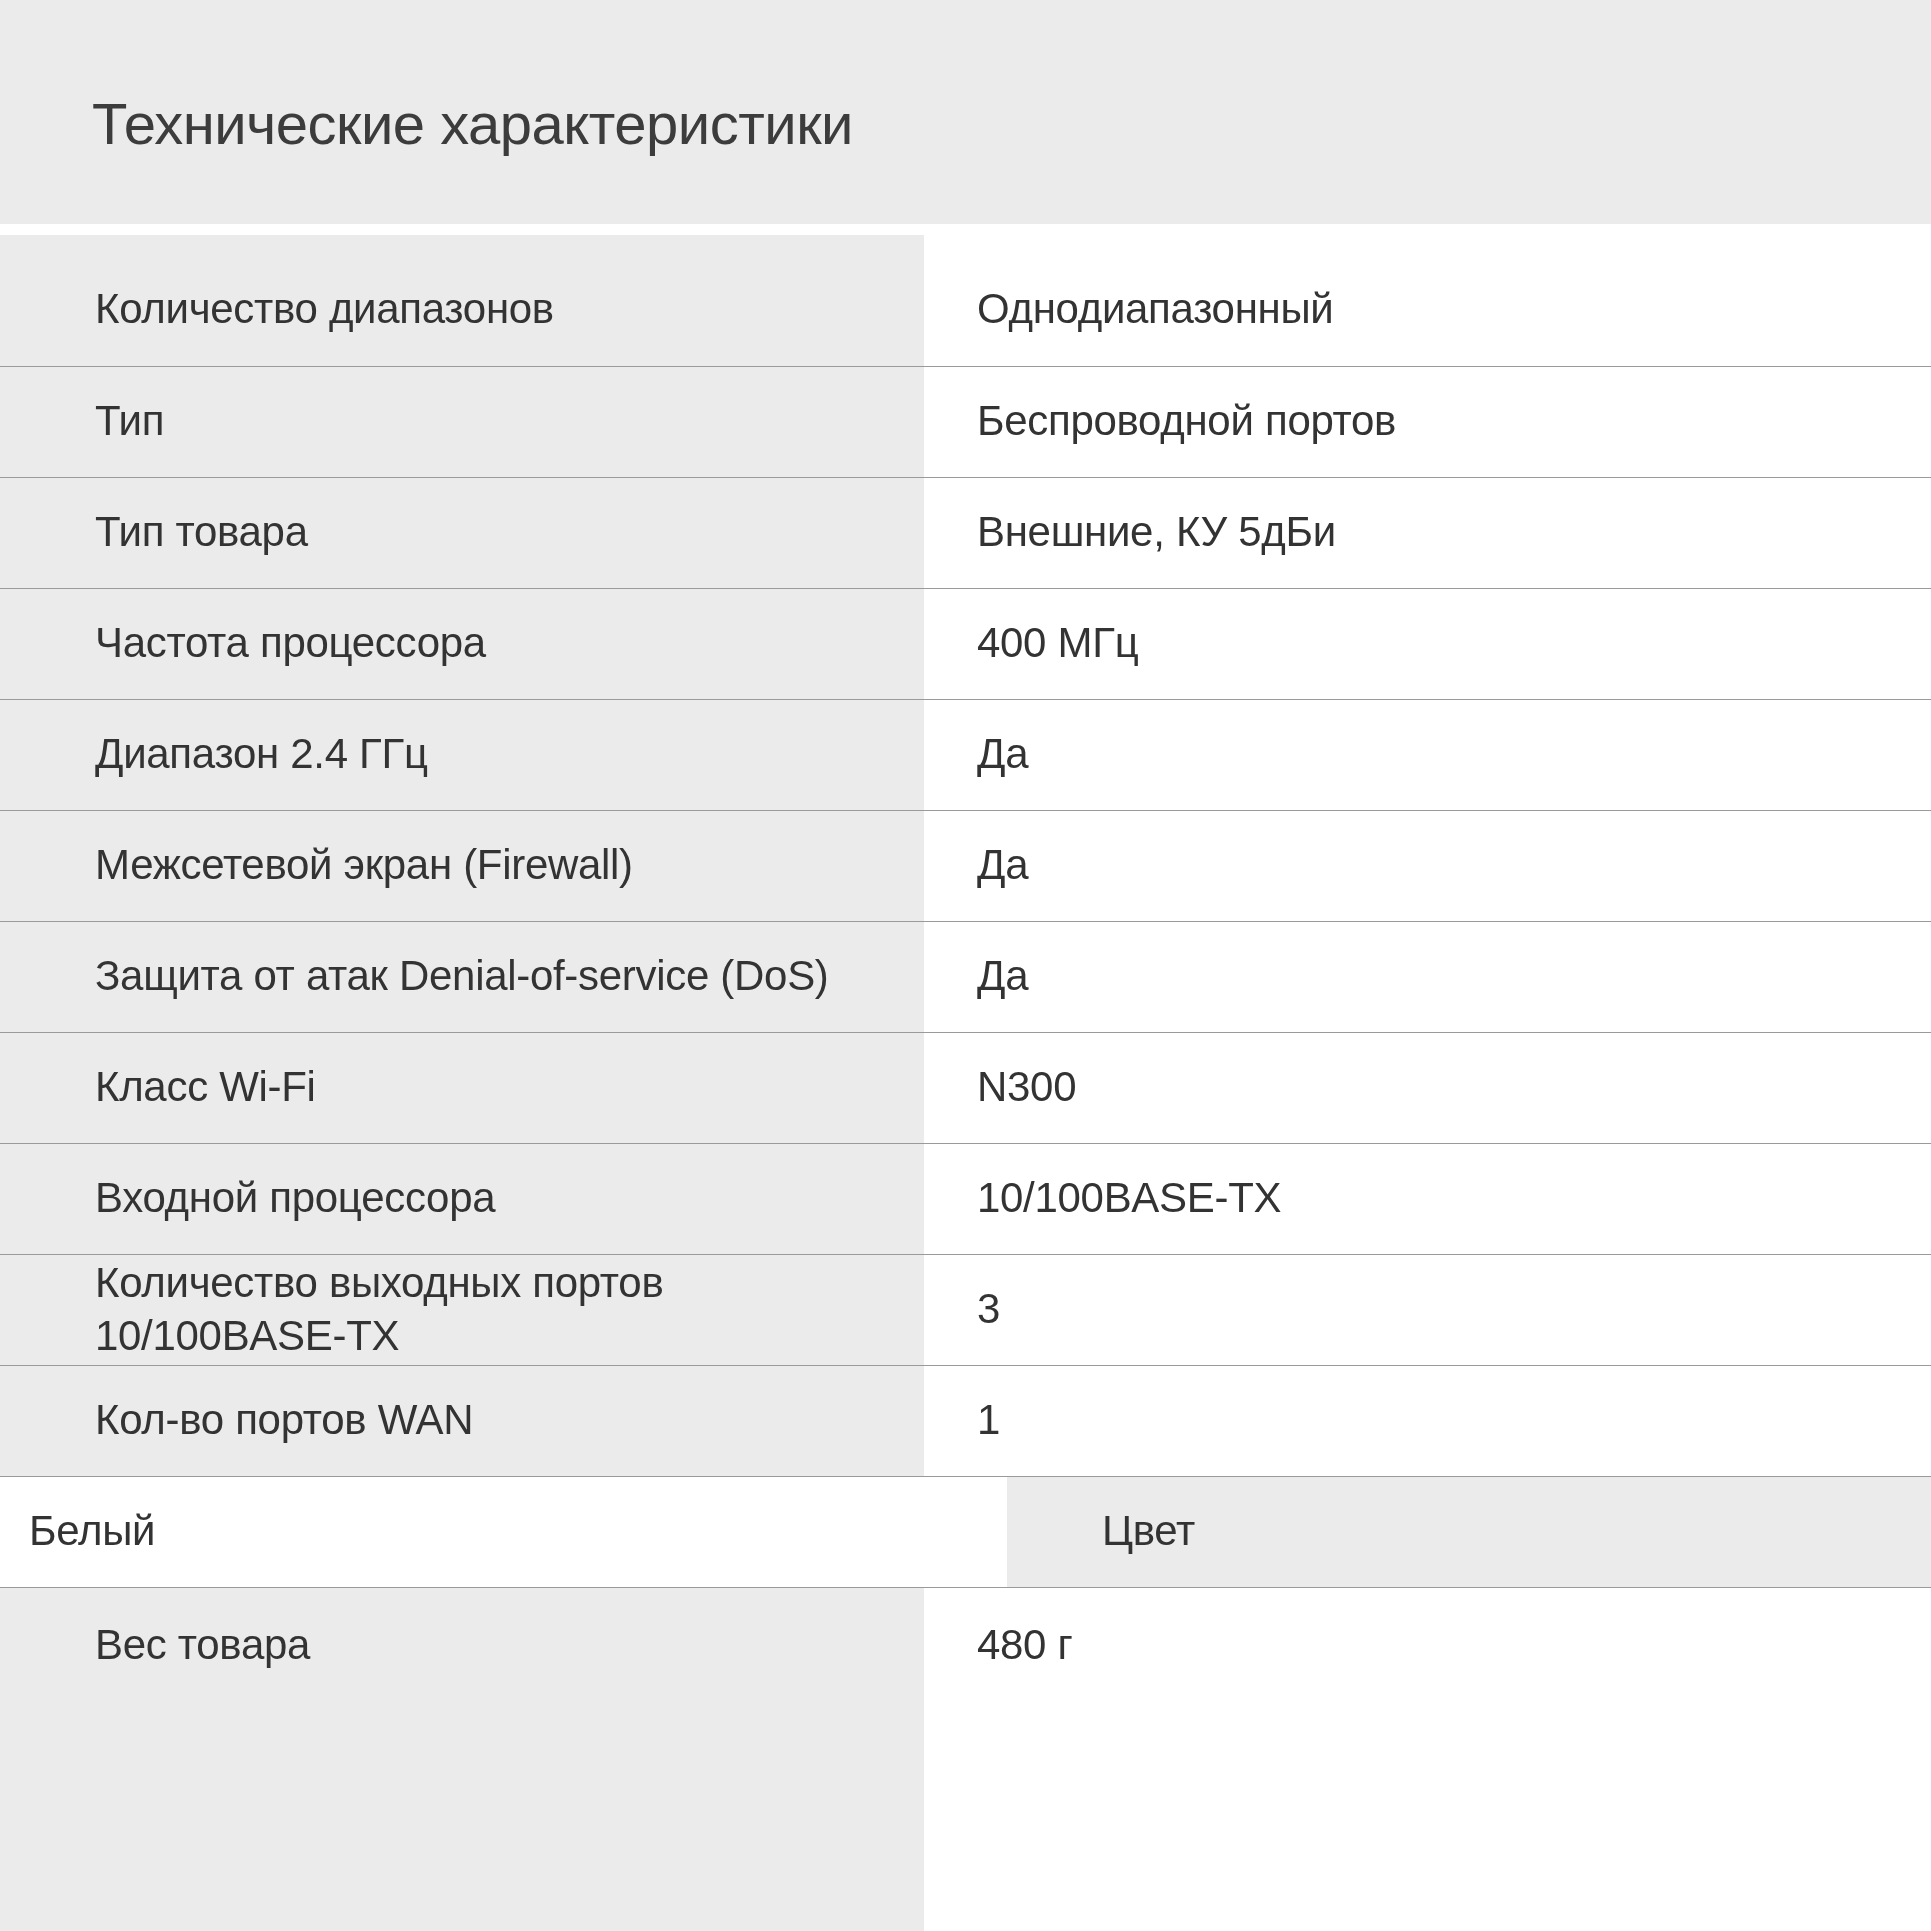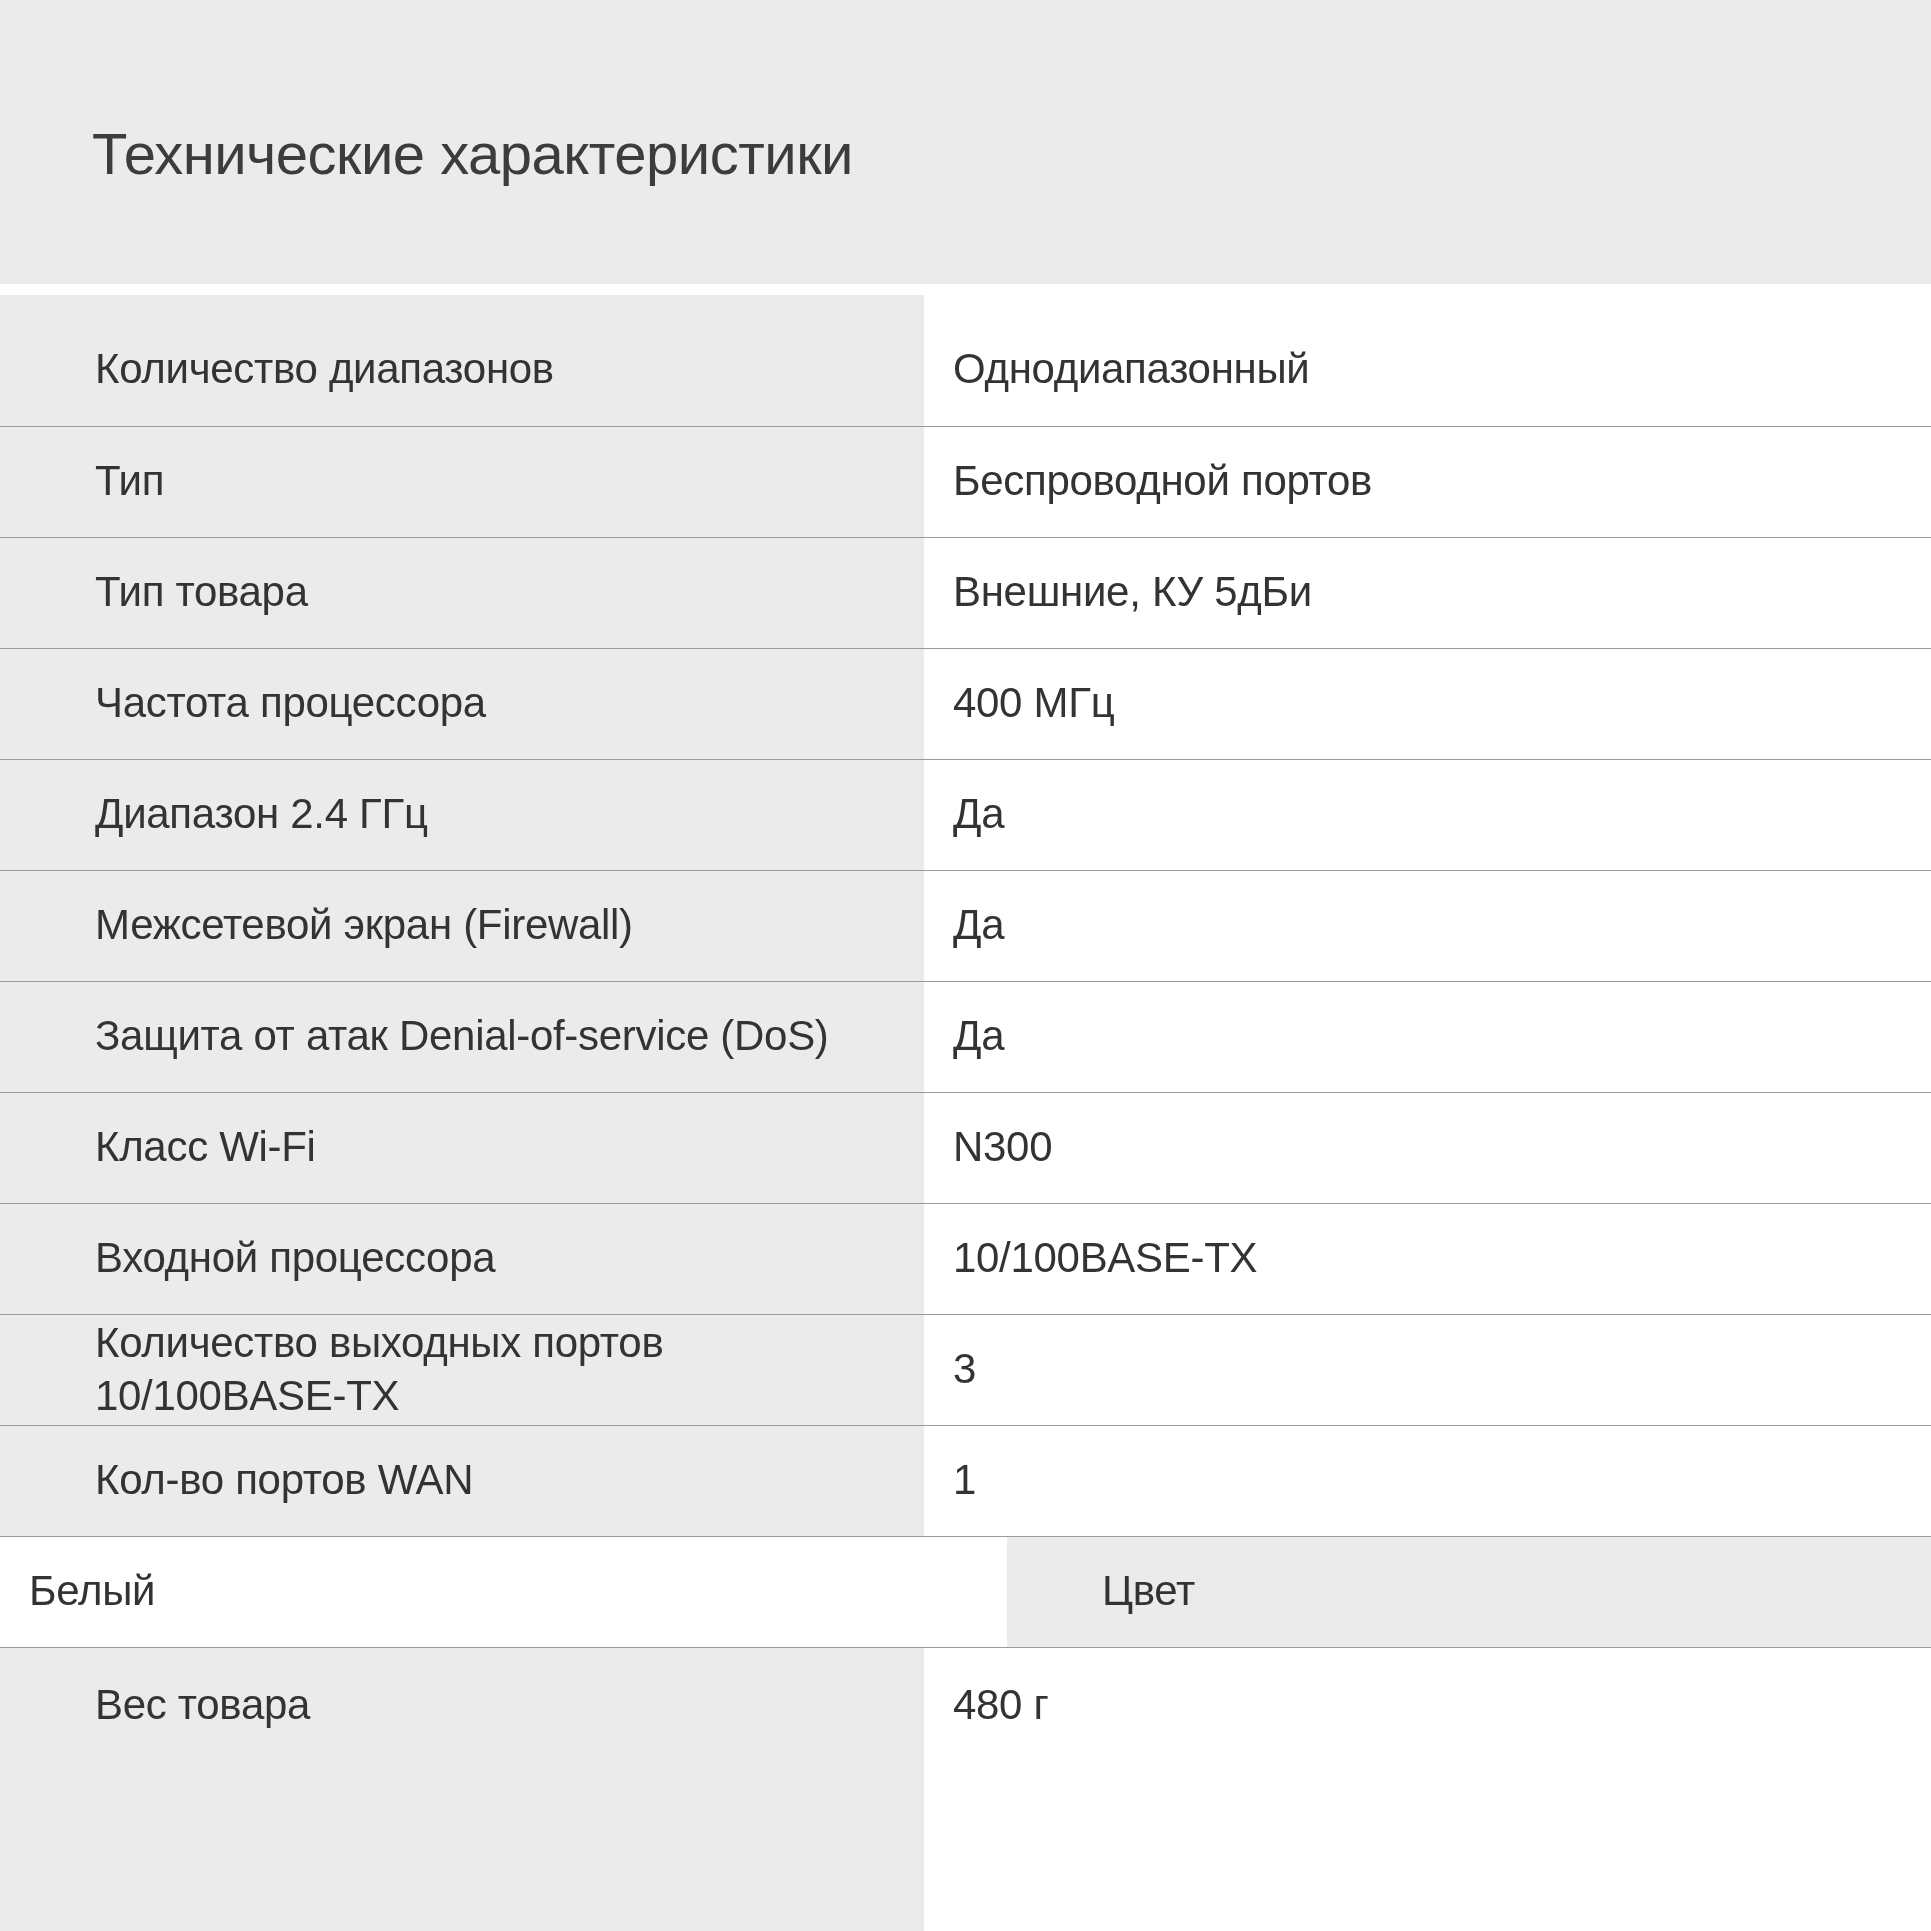--- a/index.html
+++ b/index.html
@@ -15,21 +15,21 @@
     height: 1931px;
     background: var(--value_bg);
     color: var(--text);
     font-family: "Liberation Sans", sans-serif;
     display: flex;
     flex-direction: column;
     overflow: hidden;
   }
   .header {
     flex: none;
-    height: 284px;
+    height: 224px;
     background: var(--panel_gray);
     display: flex;
     align-items: center;
     padding-left: 92px;
     padding-top: 23px;
   }
   .page-title {
     font-size: 58px;
     font-weight: 400;
     letter-spacing: -0.5px;
@@ -43,20 +43,21 @@
   .spec-table {
     flex: 1;
     display: flex;
     flex-direction: column;
     min-height: 0;
   }
   .spec-row {
     flex: none;
     height: 111px;
     display: flex;
+    gap: 24px;
   }
   .spec-row + .spec-row {
     border-top: 1.9px solid var(--divider);
   }
   .spec-row--first { height: 131px; }
   .spec-row--first .cell { padding-top: 19.3px; }
   .spec-row--last {
     flex: 1;
   }
   .spec-row--last .cell {

